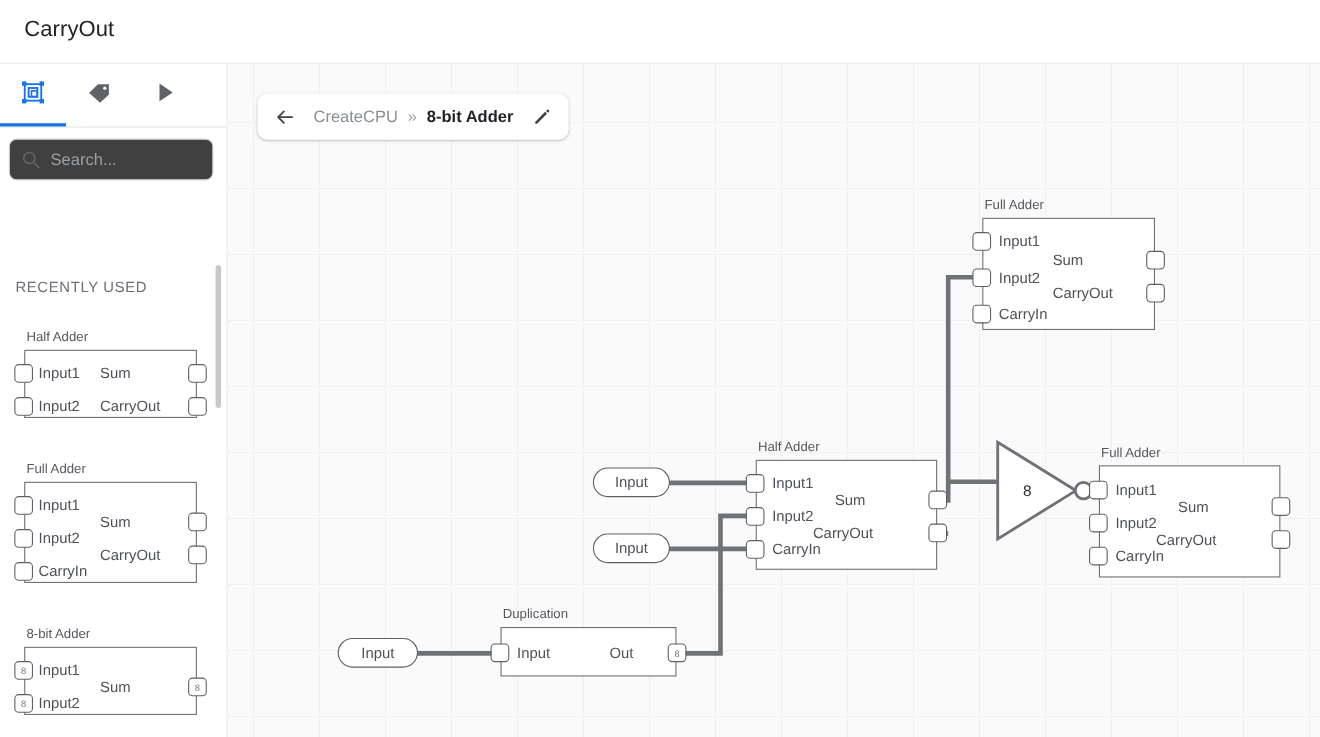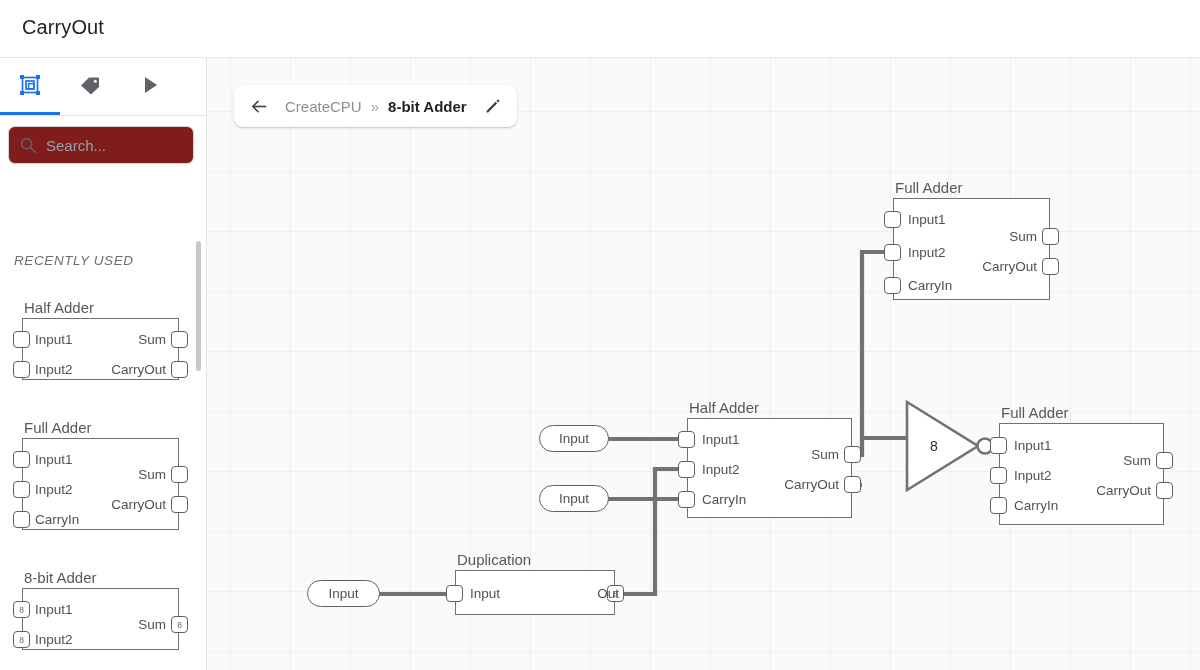--- a/index.html
+++ b/index.html
@@ -45,62 +45,62 @@
   }
   .tab.active::after {
     content: ""; position: absolute; left: 0; bottom: 0;
     width: 60px; height: 3px; background: #1a73e8;
   }
 
   .search-wrap {
     position: absolute; left: 8px; top: 68px;
     width: 186px; height: 38px;
     border: 1px solid #d2d4d8; border-radius: 7px;
-    background: #7f1d1d; box-sizing: border-box;
+    background: #404040; box-sizing: border-box;
     display: flex; align-items: center;
   }
   .search-icon { margin-left: 10px; width: 18px; height: 18px; display:block; }
   .search-placeholder {
     margin-left: 9px; font-size: 15px; color: #9aa0a6;
   }
 
   .section-label {
     position: absolute; left: 14px;
     font-size: 13.5px; color: #6b6f75; letter-spacing: 0.6px;
   }
-  #recently-used-label { top: 195px; font-style: italic; }
+  #recently-used-label { top: 195px; }
 
   .scrollbar-track {
     position: absolute; right: 5px; top: 183px; width: 5px; height: 130px;
     background: #c6c8cb; border-radius: 3px;
   }
 
   
   .comp { position: absolute; }
   .comp-title {
-    position: absolute; font-size: 15px; color: #55595e;
+    position: absolute; font-size: 12px; color: #55595e;
     white-space: nowrap; top: -19px; left: 2px;
   }
   .comp-body {
     position: absolute; left: 0; top: 0;
     border: 1.6px solid #6d7074; background: #ffffff;
     box-sizing: border-box;
   }
   .pin {
     position: absolute; width: 17px; height: 17px;
     border: 1.8px solid #5d6165; border-radius: 4px;
     background: #ffffff; box-sizing: border-box;
     display: flex; align-items: center; justify-content: center;
   }
   .pin.bus { font-size: 8.5px; color: #6b6f75; }
   .pin-label {
     position: absolute; font-size: 13.5px; color: #4e5257; white-space: nowrap;
   }
   .pin-label.left { text-align: center; }
-  .pin-label.right { text-align: right; }
+  .pin-label.right { text-align: left; }
 
   
   .canvas {
     position: absolute; left: 207px; top: 58px;
     width: 993px; height: 612px;
     background-color: #fafafa;
     background-image:
       linear-gradient(to right, #f0f0f0 1px, transparent 1px),
       linear-gradient(to bottom, #f0f0f0 1px, transparent 1px);
     background-size: 60px 60px;

